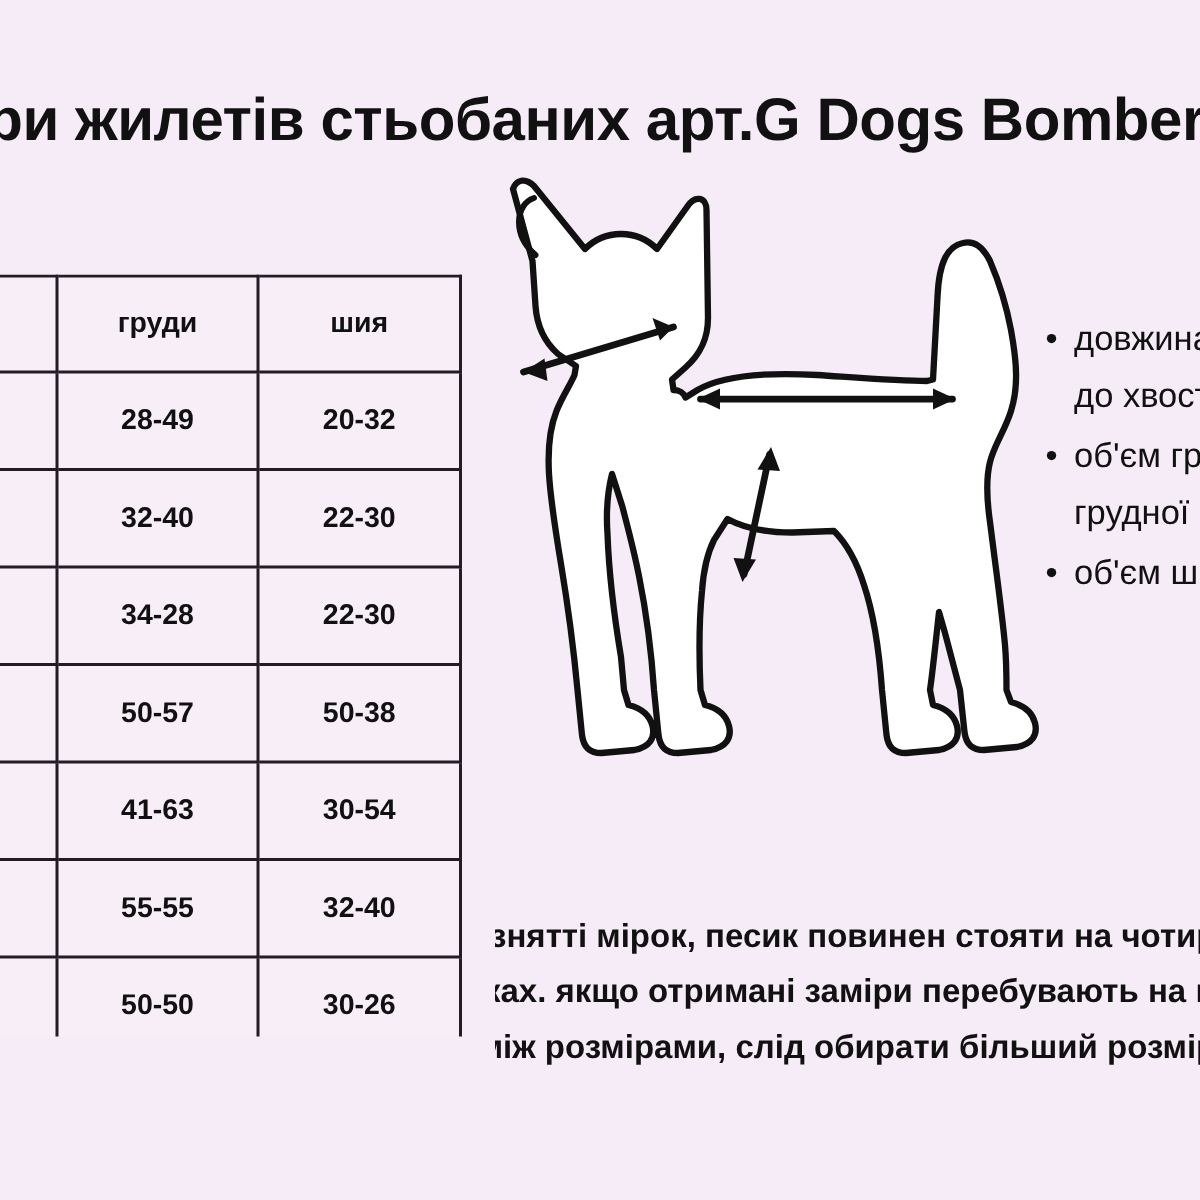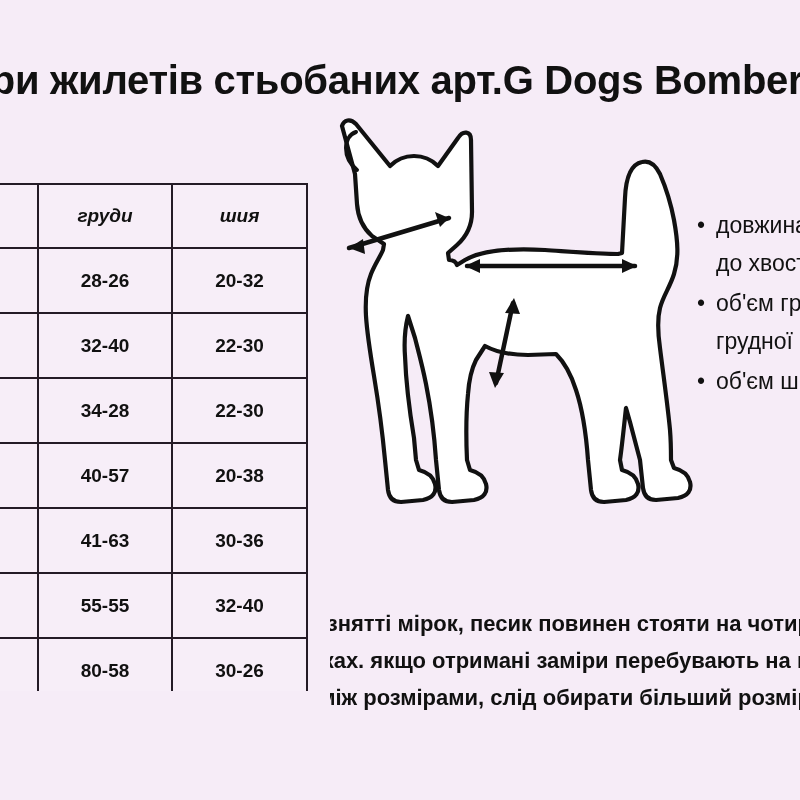--- a/index.html
+++ b/index.html
@@ -72,21 +72,20 @@
     vertical-align: middle;
     font-size: 19px;
     font-weight: 700;
     color: #111111;
     height: 63px;
     padding: 0;
     background: #f7eef8;
   }
   table.size-table th {
     height: 62px;
-    font-style: italic;
   }
   table.size-table col.c-size  { width: 155px; }
   table.size-table col.c-chest { width: 134px; }
   table.size-table col.c-neck  { width: 135px; }
 
   
   #dog {
     position: absolute;
     left: 330px;
     top: 108px;
@@ -176,51 +175,51 @@
       <thead>
         <tr>
           <th>розміра</th>
           <th>груди</th>
           <th>шия</th>
         </tr>
       </thead>
       <tbody>
         <tr>
           <td></td>
-          <td>28-26</td>
+          <td>28-49</td>
           <td>20-32</td>
         </tr>
         <tr>
           <td></td>
           <td>32-40</td>
           <td>22-30</td>
         </tr>
         <tr>
           <td></td>
           <td>34-28</td>
           <td>22-30</td>
         </tr>
         <tr>
           <td></td>
-          <td>40-57</td>
-          <td>20-38</td>
+          <td>50-57</td>
+          <td>50-38</td>
         </tr>
         <tr>
           <td></td>
           <td>41-63</td>
-          <td>30-36</td>
+          <td>30-54</td>
         </tr>
         <tr>
           <td></td>
           <td>55-55</td>
           <td>32-40</td>
         </tr>
         <tr>
           <td></td>
-          <td>80-58</td>
+          <td>50-50</td>
           <td>30-26</td>
         </tr>
       </tbody>
     </table>
   </div>
 
   <div id="dog">
     <svg width="372" height="425" viewBox="0 0 372 425" xmlns="http://www.w3.org/2000/svg">
       <g>
         <path d="M12 18

